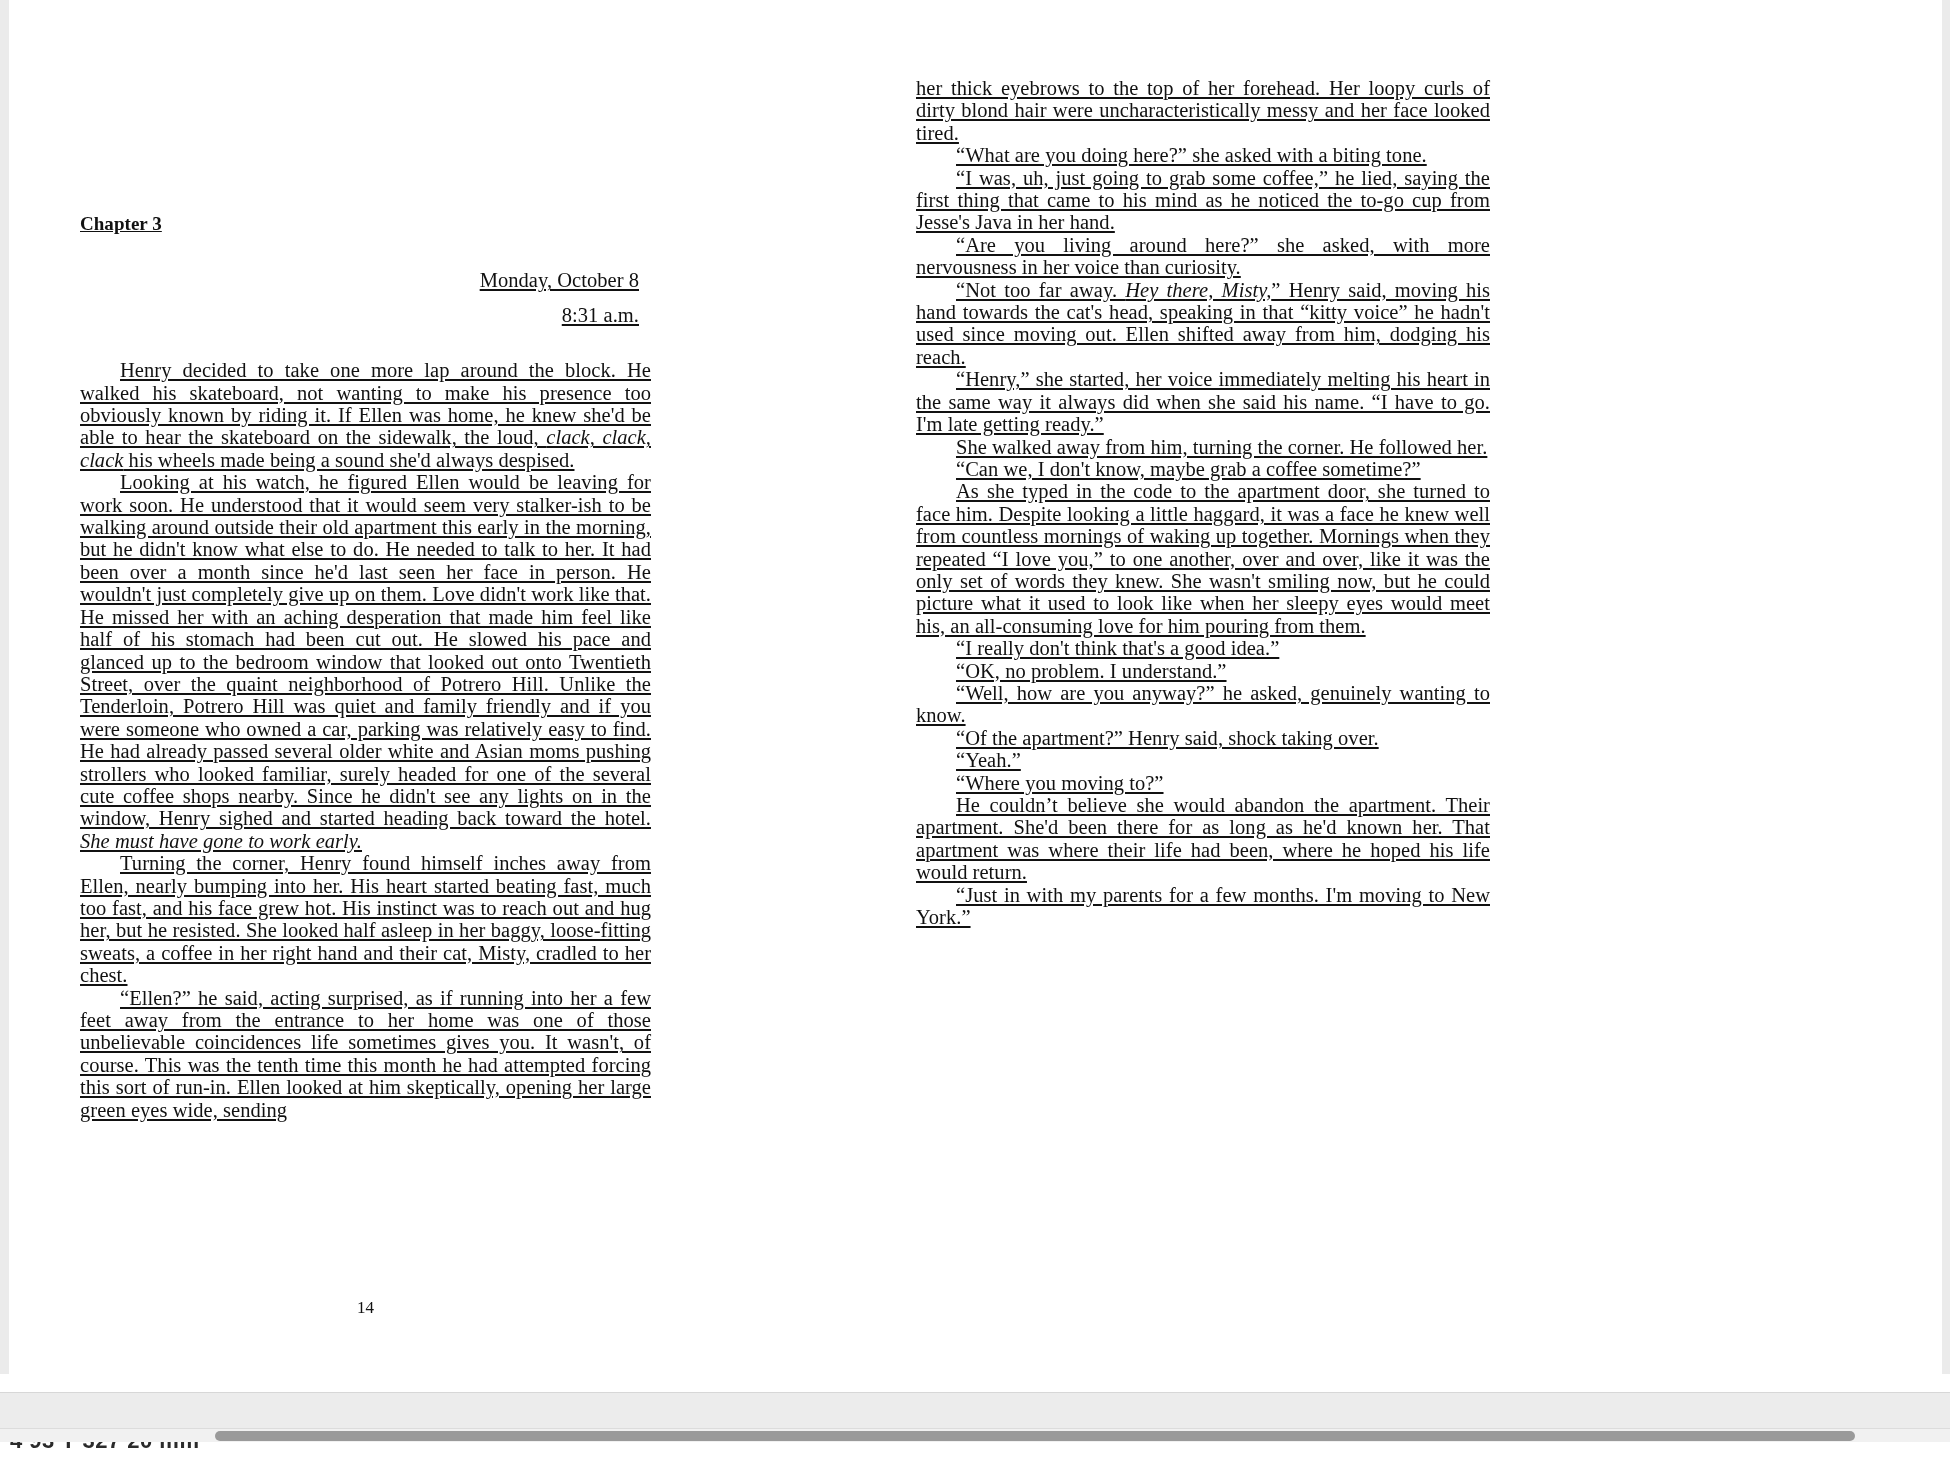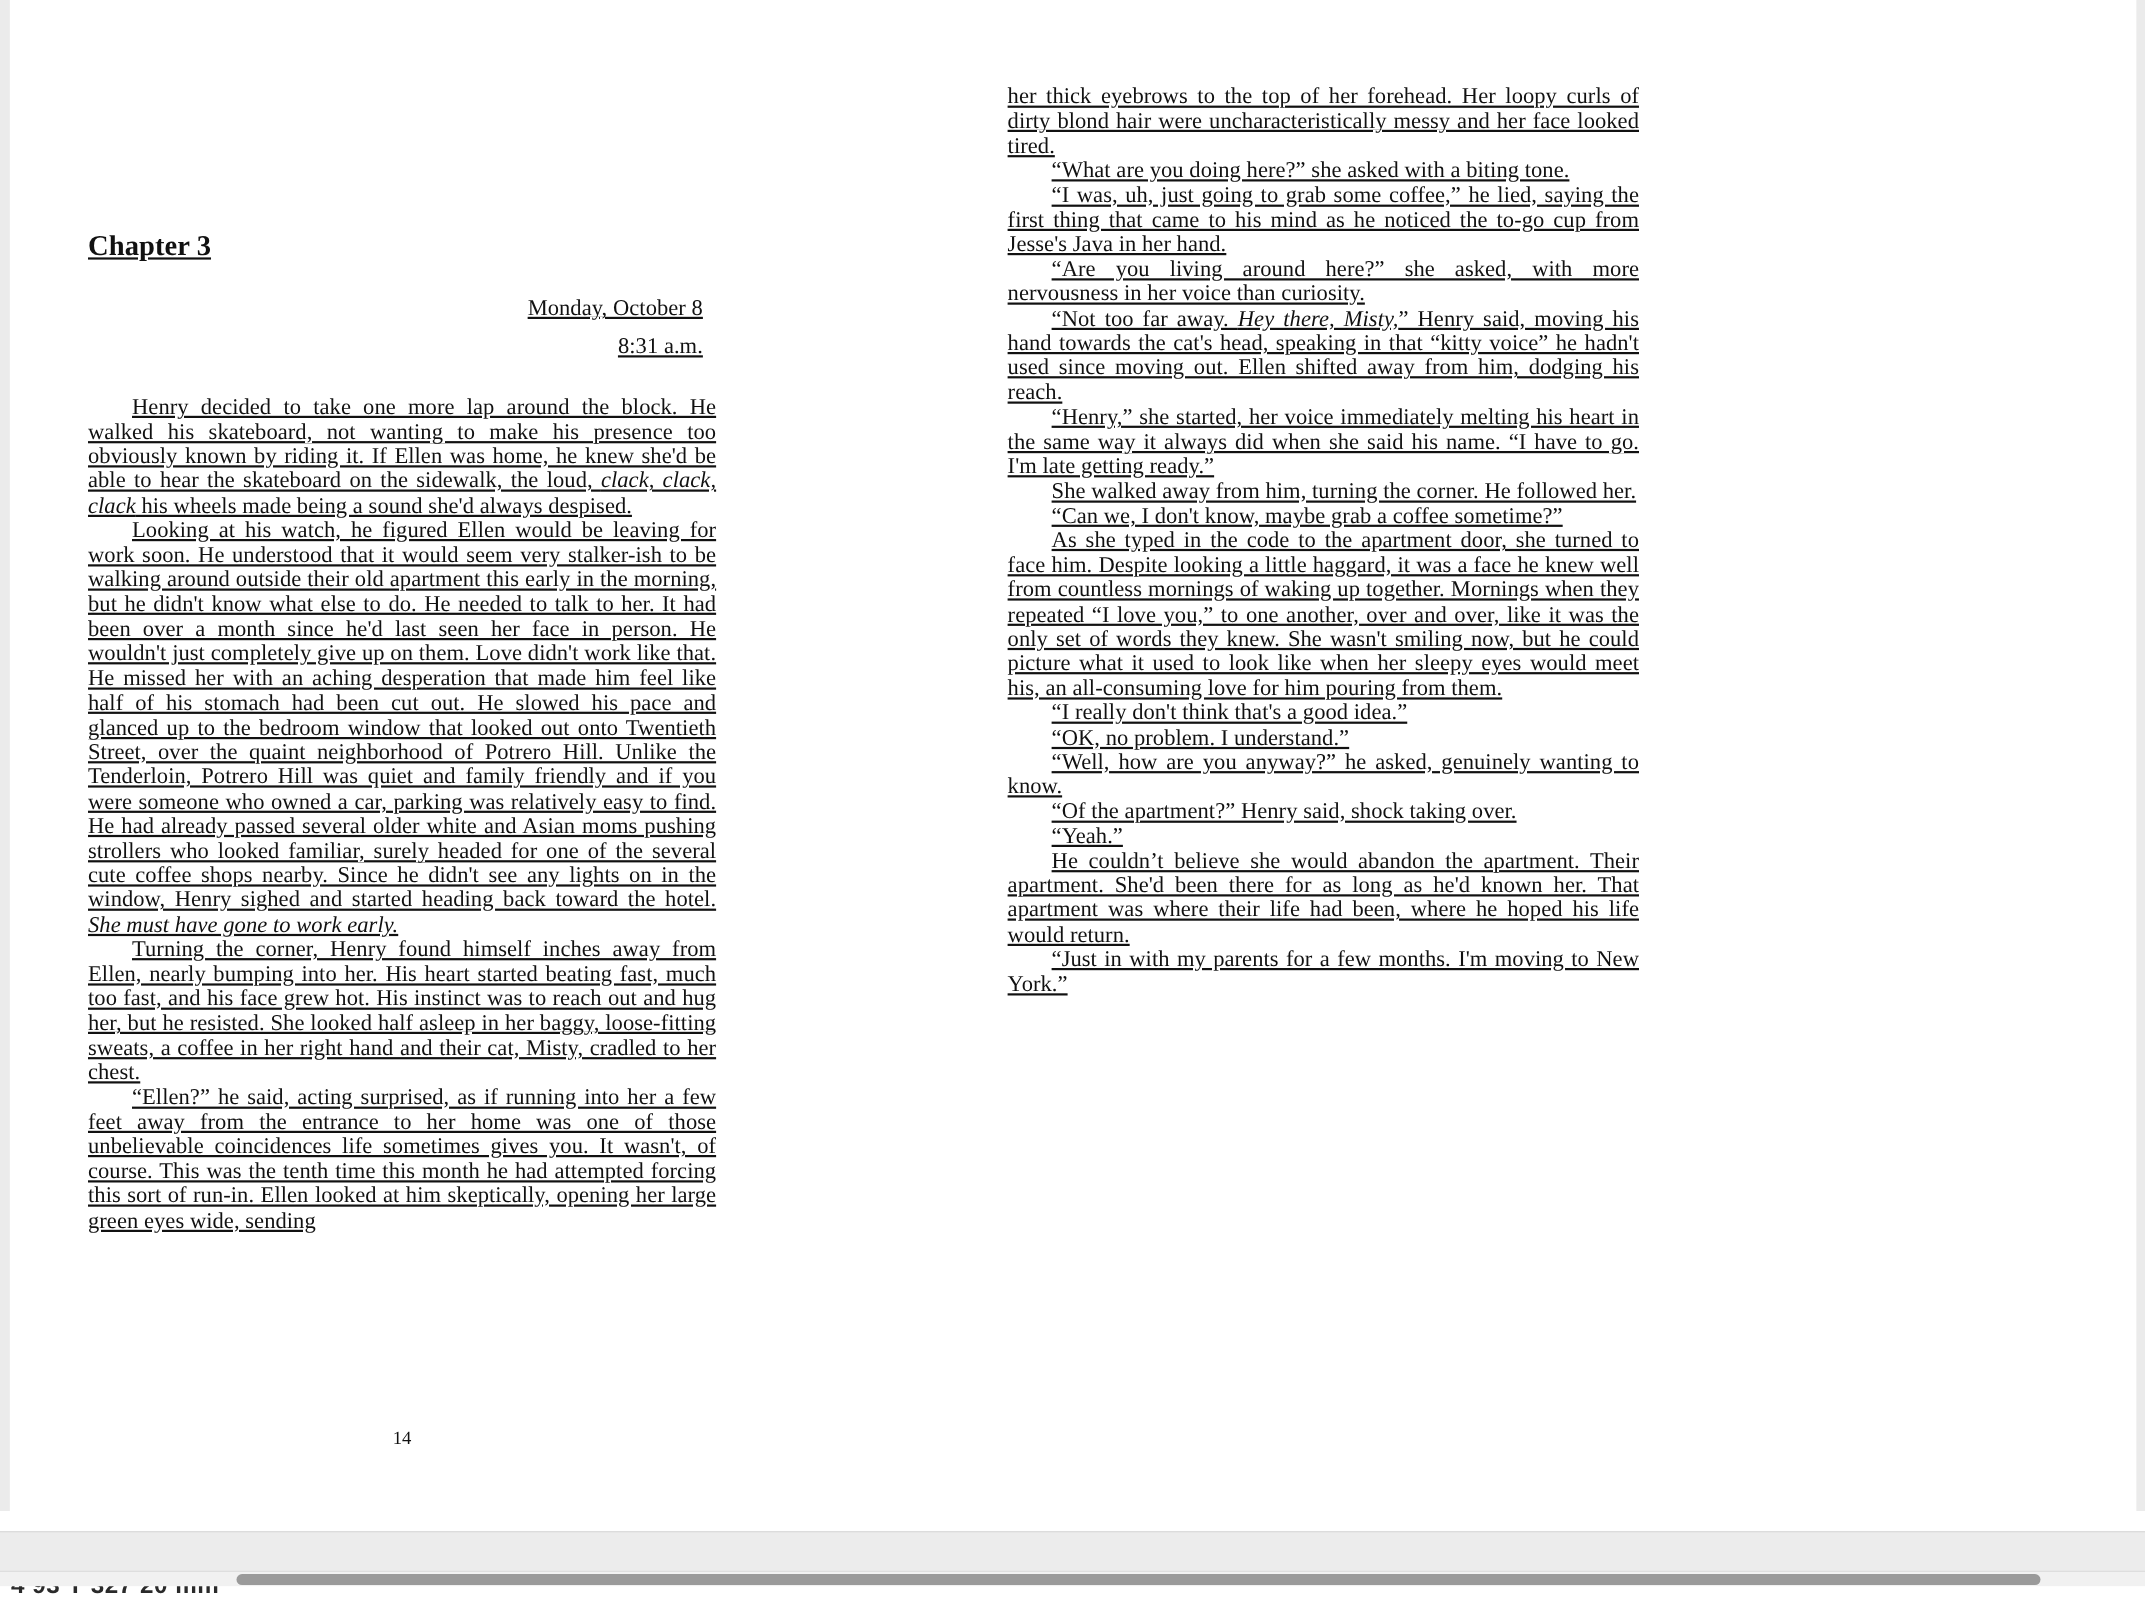--- a/index.html
+++ b/index.html
@@ -75,21 +75,21 @@
     width: 571px;
   }
   .textblock-right {
     left: 19px;
     top: 77px;
     width: 574px;
   }
 
   .chapter-title {
     font-weight: bold;
-    font-size: 26px;
+    font-size: 19px;
     line-height: 22.4px;
     margin: 0 0 0 0;
     text-align: left;
   }
 
   .meta-line {
     text-align: right;
     margin: 12px;
   }
   .spacer-sm { height: 22px; }
@@ -224,20 +224,21 @@
             <p class="para"><span>“Not too far away. </span><em>Hey there, Misty,</em><span>” Henry said, moving his hand towards the cat's head, speaking in that “kitty voice” he hadn't used since moving out. Ellen shifted away from him, dodging his reach.</span></p>
             <p class="para"><span>“Henry,” she started, her voice immediately melting his heart in the same way it always did when she said his name. “I have to go. I'm late getting ready.”</span></p>
             <p class="para"><span>She walked away from him, turning the corner. He followed her.</span></p>
             <p class="para"><span>“Can we, I don't know, maybe grab a coffee sometime?”</span></p>
             <p class="para"><span>As she typed in the code to the apartment door, she turned to face him. Despite looking a little haggard, it was a face he knew well from countless mornings of waking up together. Mornings when they repeated “I love you,” to one another, over and over, like it was the only set of words they knew. She wasn't smiling now, but he could picture what it used to look like when her sleepy eyes would meet his, an all-consuming love for him pouring from them.</span></p>
             <p class="para"><span>“I really don't think that's a good idea.”</span></p>
             <p class="para"><span>“OK, no problem. I understand.”</span></p>
             <p class="para"><span>“Well, how are you anyway?” he asked, genuinely wanting to know.</span></p>
             <p class="para"><span>“Of the apartment?” Henry said, shock taking over.</span></p>
             <p class="para"><span>“Yeah.”</span></p>
+            <p class="para"><span>“Where you moving to?”</span></p>
             <p class="para"><span>He couldn’t believe she would abandon the apartment. Their apartment. She'd been there for as long as he'd known her. That apartment was where their life had been, where he hoped his life would return.</span></p>
             <p class="para"><span>“Just in with my parents for a few months. I'm moving to New York.”</span></p>
           </div>
       </div>
 
       <div class="page-number pn-right">15</div>
     </div>
 
   </div>
 

